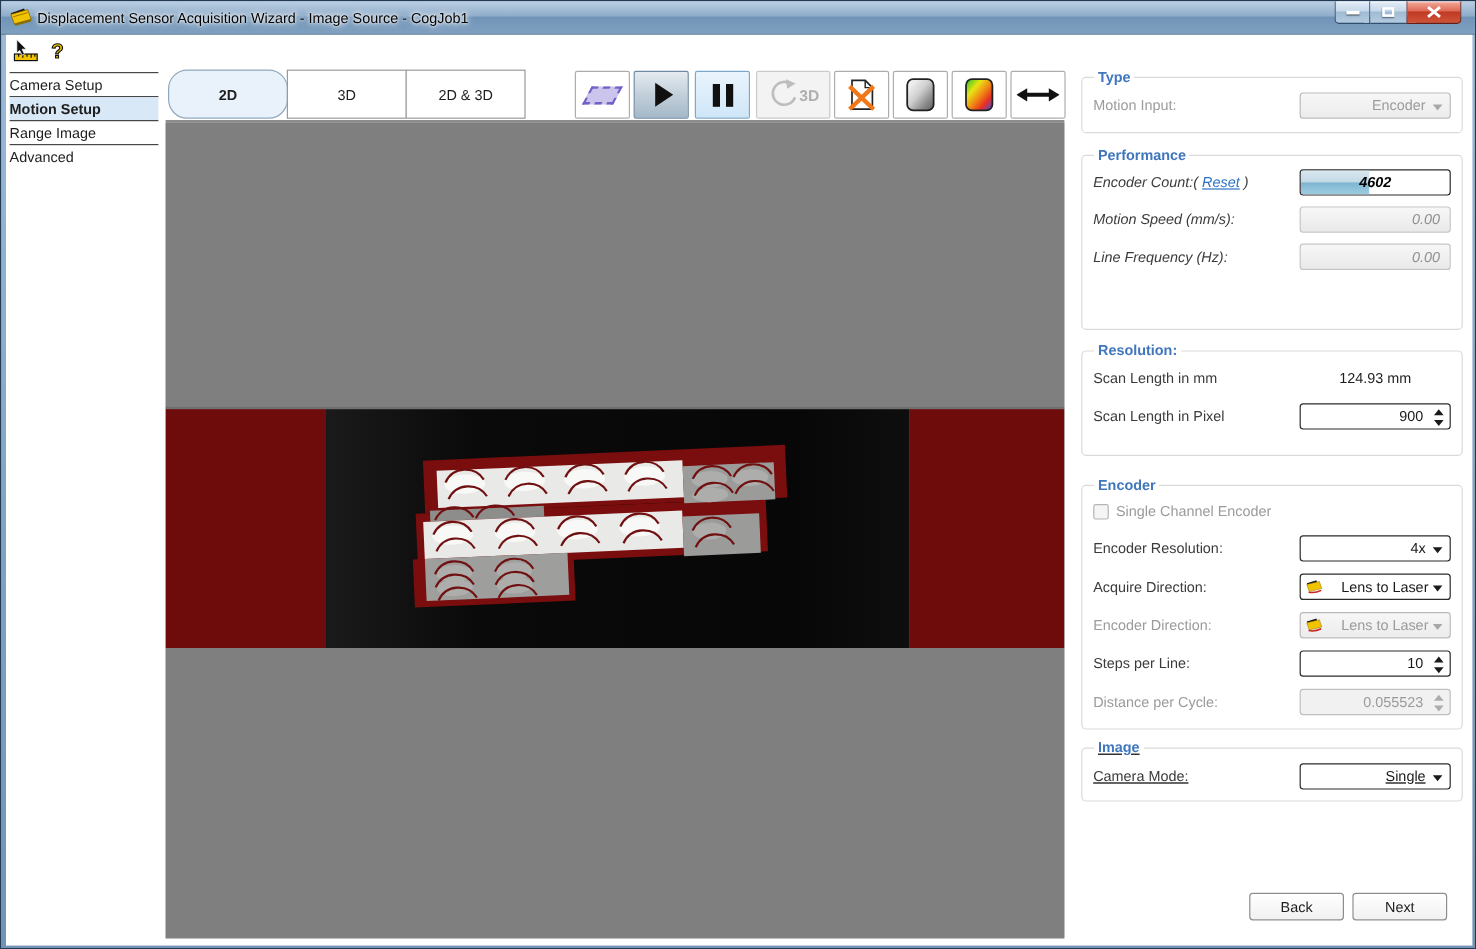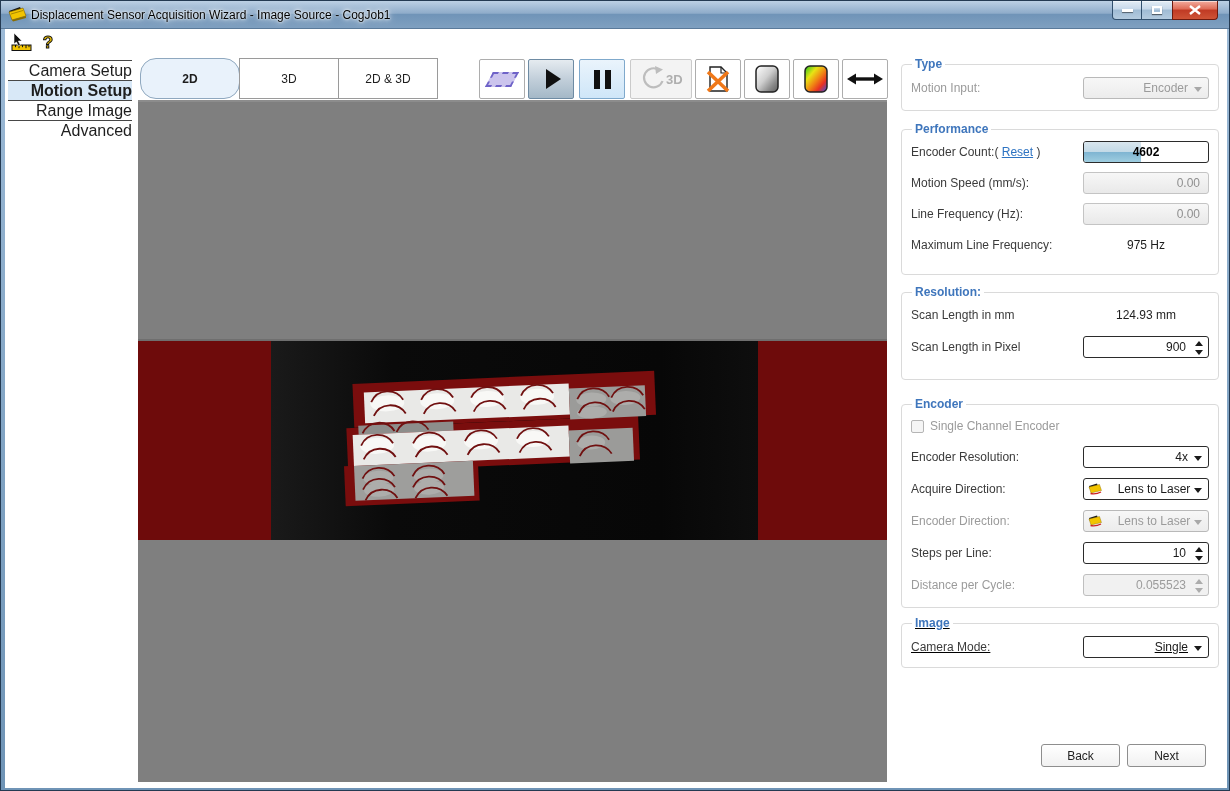--- a/index.html
+++ b/index.html
@@ -27,21 +27,21 @@
   .g-max { width:10px; height:8px; border:2px solid #fff; box-shadow:0 1px 1px rgba(0,0,0,.5); background:transparent; }
 
   
   .content { position:absolute; left:4px; top:28px; width:1222px; height:759px; background:#fff; }
 
   
   .quickbar { position:absolute; left:6px; top:4px; display:flex; gap:9px; align-items:flex-end; }
 
   
   .sidebar { position:absolute; left:3px; top:31px; width:124px; border-top:1px solid #474747; }
-  .nav-item { height:20px; line-height:20px; text-align:right; font-size:16px; color:#1E1E1E;
+  .nav-item { height:20px; line-height:20px; text-align:left; font-size:12px; color:#1E1E1E;
     border-bottom:1px solid #474747; cursor:default; }
   .nav-item:last-child { border-bottom:none; }
   .nav-item.sel { font-weight:bold; background:#D8E8F7; }
 
   
   .tabbar { position:absolute; left:135px; top:29px; display:flex; }
   .vtab { width:100px; height:41px; border:1px solid #9A9A9A; margin-left:-1px; background:#fff;
     display:flex; align-items:center; justify-content:center; font-size:12px; color:#1E1E1E; }
   .vtab:first-child { margin-left:0;border-radius:16px; }
   .vtab.sel { background:#E9F2FB; font-weight:bold; border-color:#8FA8BF; }
@@ -59,21 +59,21 @@
 
   
   .toolbar-sep { position:absolute; left:133px; top:71px; width:749px; height:2px; background:#8C8C8C; }
   .viewer { position:absolute; left:133px; top:73px; width:749px; height:680px; background:#7F7F7F; }
 
   
   fieldset.grp { position:absolute; left:896px; width:318px; border:1px solid #DADADA; border-radius:4px;
     padding:0 9px 18px 9px; background:#fff; }
   fieldset.grp legend { font-size:12px; font-weight:bold; color:#3F76BC; padding:0 3px; margin-left:1px; }
   .row { display:flex; align-items:center; justify-content:space-between; height:32px; }
-  .row.compact { height:31px; }
+  .row.compact { height:31px;font-style:italic; }
   .lbl { font-size:12px; color:#3B3B3B; white-space:nowrap;text-align:center; }
   .lbl.dis { color:#9B9B9B; }
   .link { color:#2D73C2; text-decoration:underline; cursor:pointer; }
 
   .ctl { position:relative; width:126px; height:22px; border-radius:3px; font-size:12px;
     display:flex; align-items:center; }
   .combo { border:1px solid #2B2B2B; background:#fff; color:#1A1A1A; justify-content:flex-end; padding-right:20px; }
   .combo .arr { position:absolute; right:6px; top:9px; width:0; height:0; border-left:4px solid transparent;
     border-right:4px solid transparent; border-top:5px solid #1A1A1A; }
   .combo.center { justify-content:center; gap:15px; padding-right:14px; }
@@ -339,24 +339,20 @@
         <div class="ctl field-ro">
           <span>0.00</span>
         </div>
       </div>
       <div class="row compact">
         <span class="lbl">Line Frequency (Hz):</span>
         <div class="ctl field-ro">
           <span>0.00</span>
         </div>
       </div>
-      <div class="row compact">
-        <span class="lbl">Maximum Line Frequency:</span>
-        <span class="val-static">975 Hz</span>
-      </div>
     </fieldset>
 
     <fieldset class="grp" style="top:256px; height:95px;">
       <legend>Resolution:</legend>
       <div class="row">
         <span class="lbl">Scan Length in mm</span>
         <span class="val-static">124.93 mm</span>
       </div>
       <div class="row">
         <span class="lbl">Scan Length in Pixel</span>

